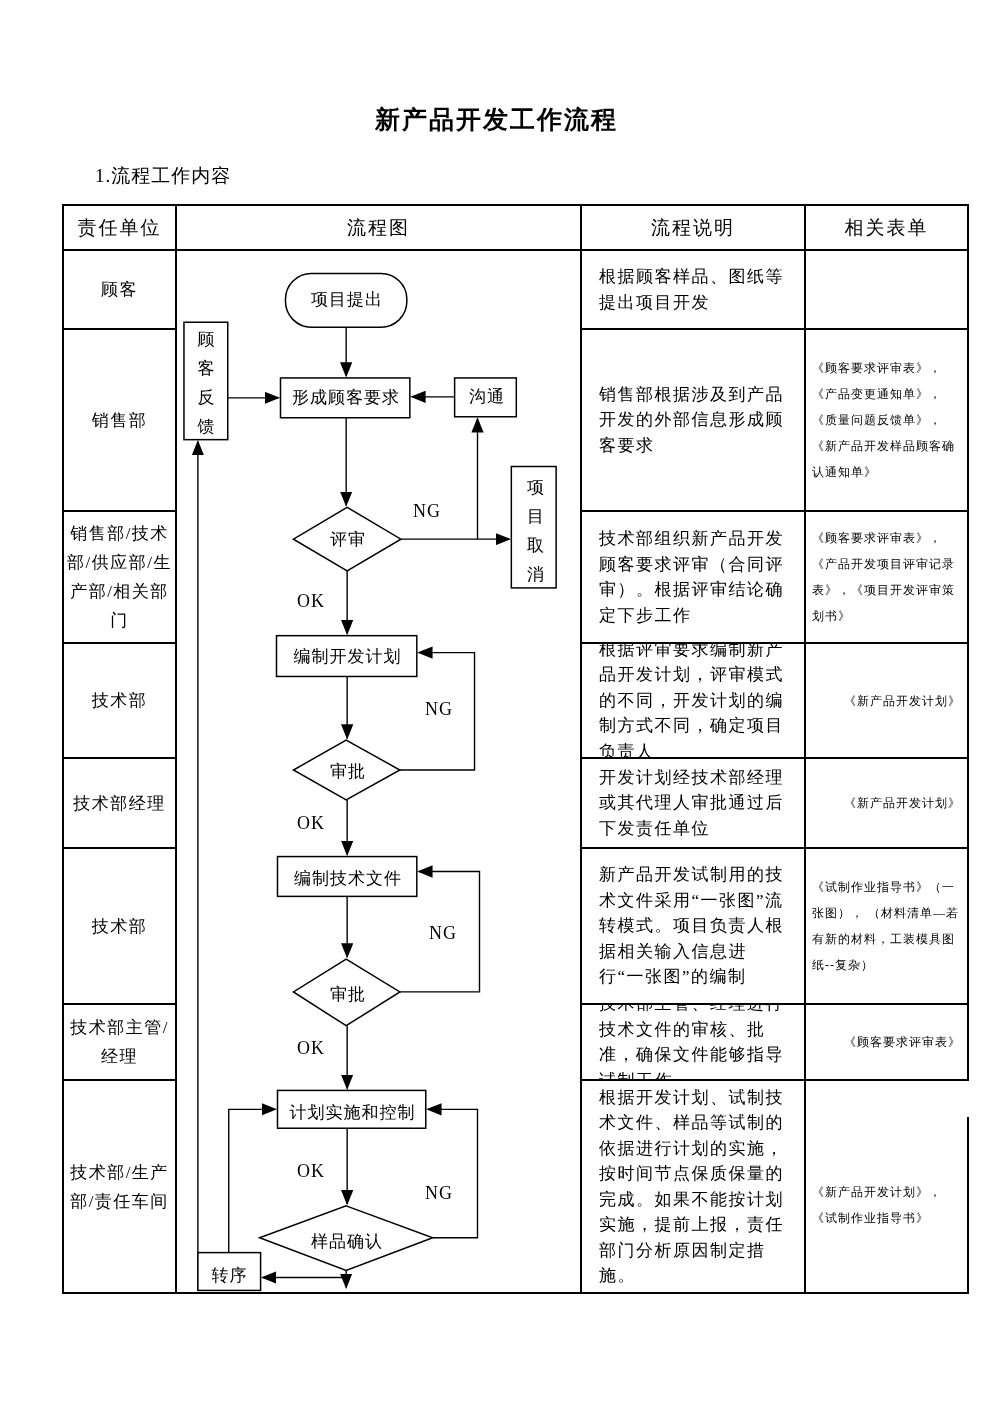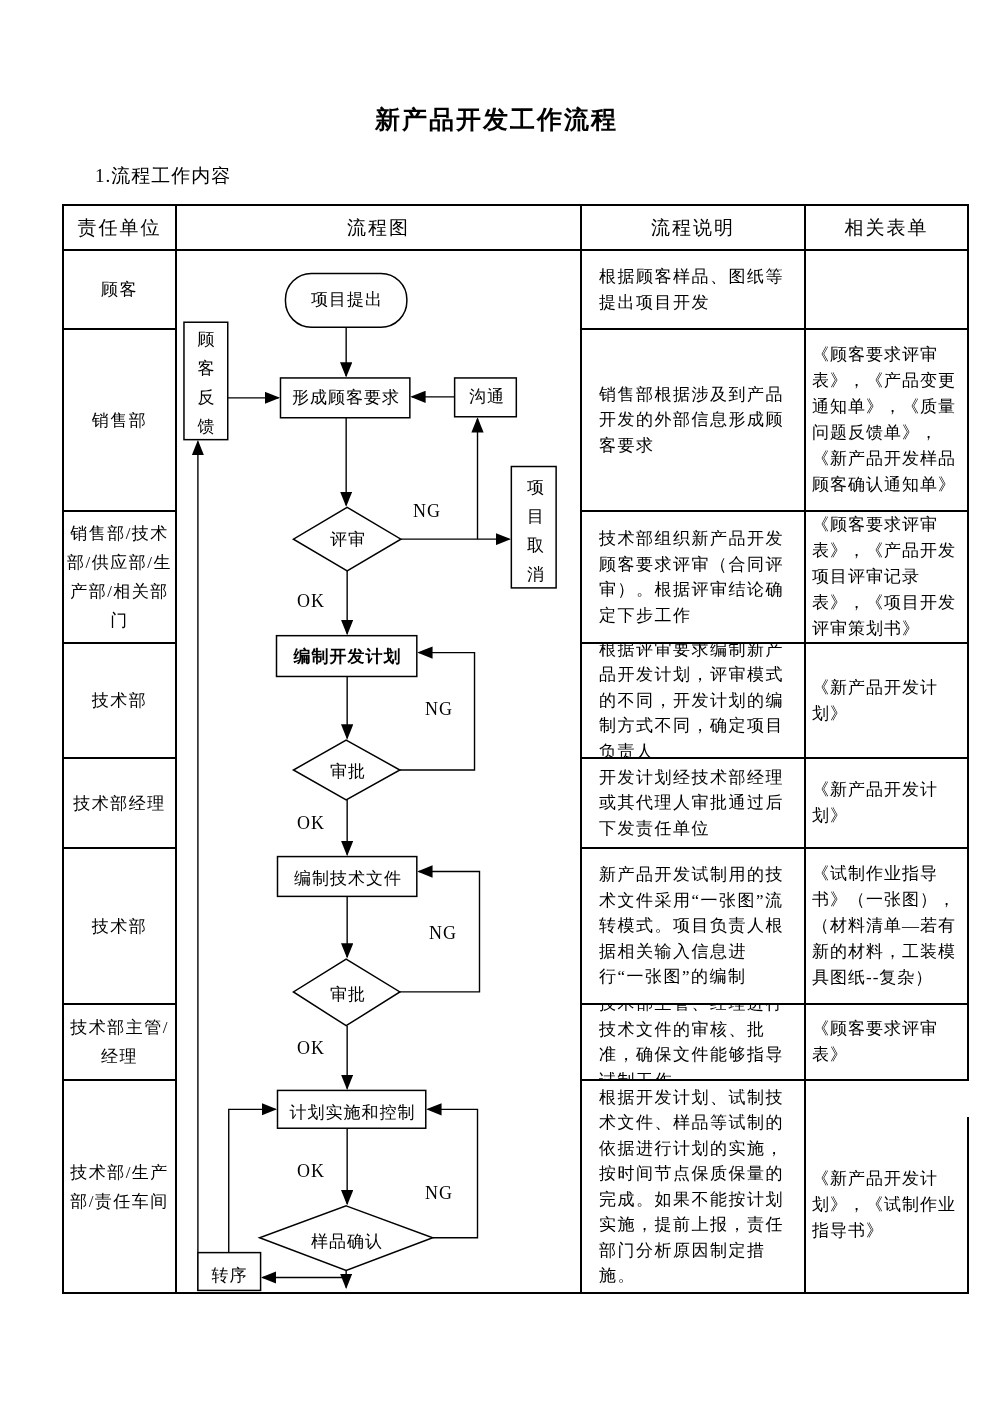--- a/index.html
+++ b/index.html
@@ -11,21 +11,21 @@
   .doc-table{position:absolute;left:62px;top:204px;width:905px;height:1088px;
        display:grid;grid-template-columns:113px 405px 224px 163px;
        grid-template-rows:45px 79px 182px 132px 115px 90px 156px 76px 213px;
        border-top:2px solid #000;border-left:2px solid #000;}
   .cell{border-right:2px solid #000;border-bottom:2px solid #000;box-sizing:border-box;
        display:flex;align-items:center;justify-content:center;overflow:hidden;}
   .hdr{font-size:19px;letter-spacing:2px;}
   .unit{font-size:17px;letter-spacing:1.5px;line-height:29px;text-align:center;padding:0 3px;}
   .desc{justify-content:flex-start;text-align:left;font-size:17px;letter-spacing:1.5px;
        line-height:25.5px;padding:2px 17px;}
-  .forms{justify-content:flex-end;text-align:left;font-size:17px;letter-spacing:1px;
+  .forms{justify-content:flex-end;text-align:left;font-size:12px;letter-spacing:1px;
        line-height:26px;padding:2px 6px;}
   .flowcell{position:relative;display:block;padding:0;}
   .flowcell svg{position:absolute;left:0;top:0;}
   .fc-label{position:absolute;display:flex;align-items:center;justify-content:center;
        font-size:17px;letter-spacing:1px;white-space:nowrap;}
   .fc-vert{position:absolute;text-align:center;font-size:17px;box-sizing:border-box;
        white-space:normal;word-break:break-all;}
   .fc-tag{position:absolute;font-size:18px;letter-spacing:1px;}
 </style>
 </head>
@@ -113,21 +113,21 @@
         <rect x="21" y="1005" width="63" height="38"></rect>
       </g>
     </svg>
 
     <div class="fc-label" style="left:109px;top:21px;width:122px;height:54px;">项目提出</div>
     <div class="fc-vert" style="left:7px;top:74px;width:44px;padding:0 13px;line-height:29px;">顾客反馈</div>
     <div class="fc-label" style="left:104px;top:126px;width:130px;height:40px;">形成顾客要求</div>
     <div class="fc-label" style="left:279px;top:126px;width:62px;height:39px;">沟通</div>
     <div class="fc-vert" style="left:336px;top:222px;width:45px;padding:0 14px;line-height:29px;">项目取消</div>
     <div class="fc-label" style="left:117px;top:256px;width:108px;height:64px;">评审</div>
-    <div class="fc-label" style="left:100px;top:385px;width:141px;height:41px;font-weight:bold;">编制开发计划</div>
+    <div class="fc-label" style="left:100px;top:385px;width:141px;height:41px;">编制开发计划</div>
     <div class="fc-label" style="left:117px;top:490px;width:108px;height:60px;">审批</div>
     <div class="fc-label" style="left:101px;top:607px;width:140px;height:40px;">编制技术文件</div>
     <div class="fc-label" style="left:117px;top:710px;width:108px;height:67px;">审批</div>
     <div class="fc-label" style="left:101px;top:842px;width:149px;height:38px;">计划实施和控制</div>
     <div class="fc-label" style="left:83px;top:958px;width:174px;height:65px;">样品确认</div>
     <div class="fc-label" style="left:21px;top:1005px;width:63px;height:38px;">转序</div>
 
     <div class="fc-tag" style="left:236px;top:250px;">NG</div>
     <div class="fc-tag" style="left:120px;top:340px;">OK</div>
     <div class="fc-tag" style="left:248px;top:448px;">NG</div>

